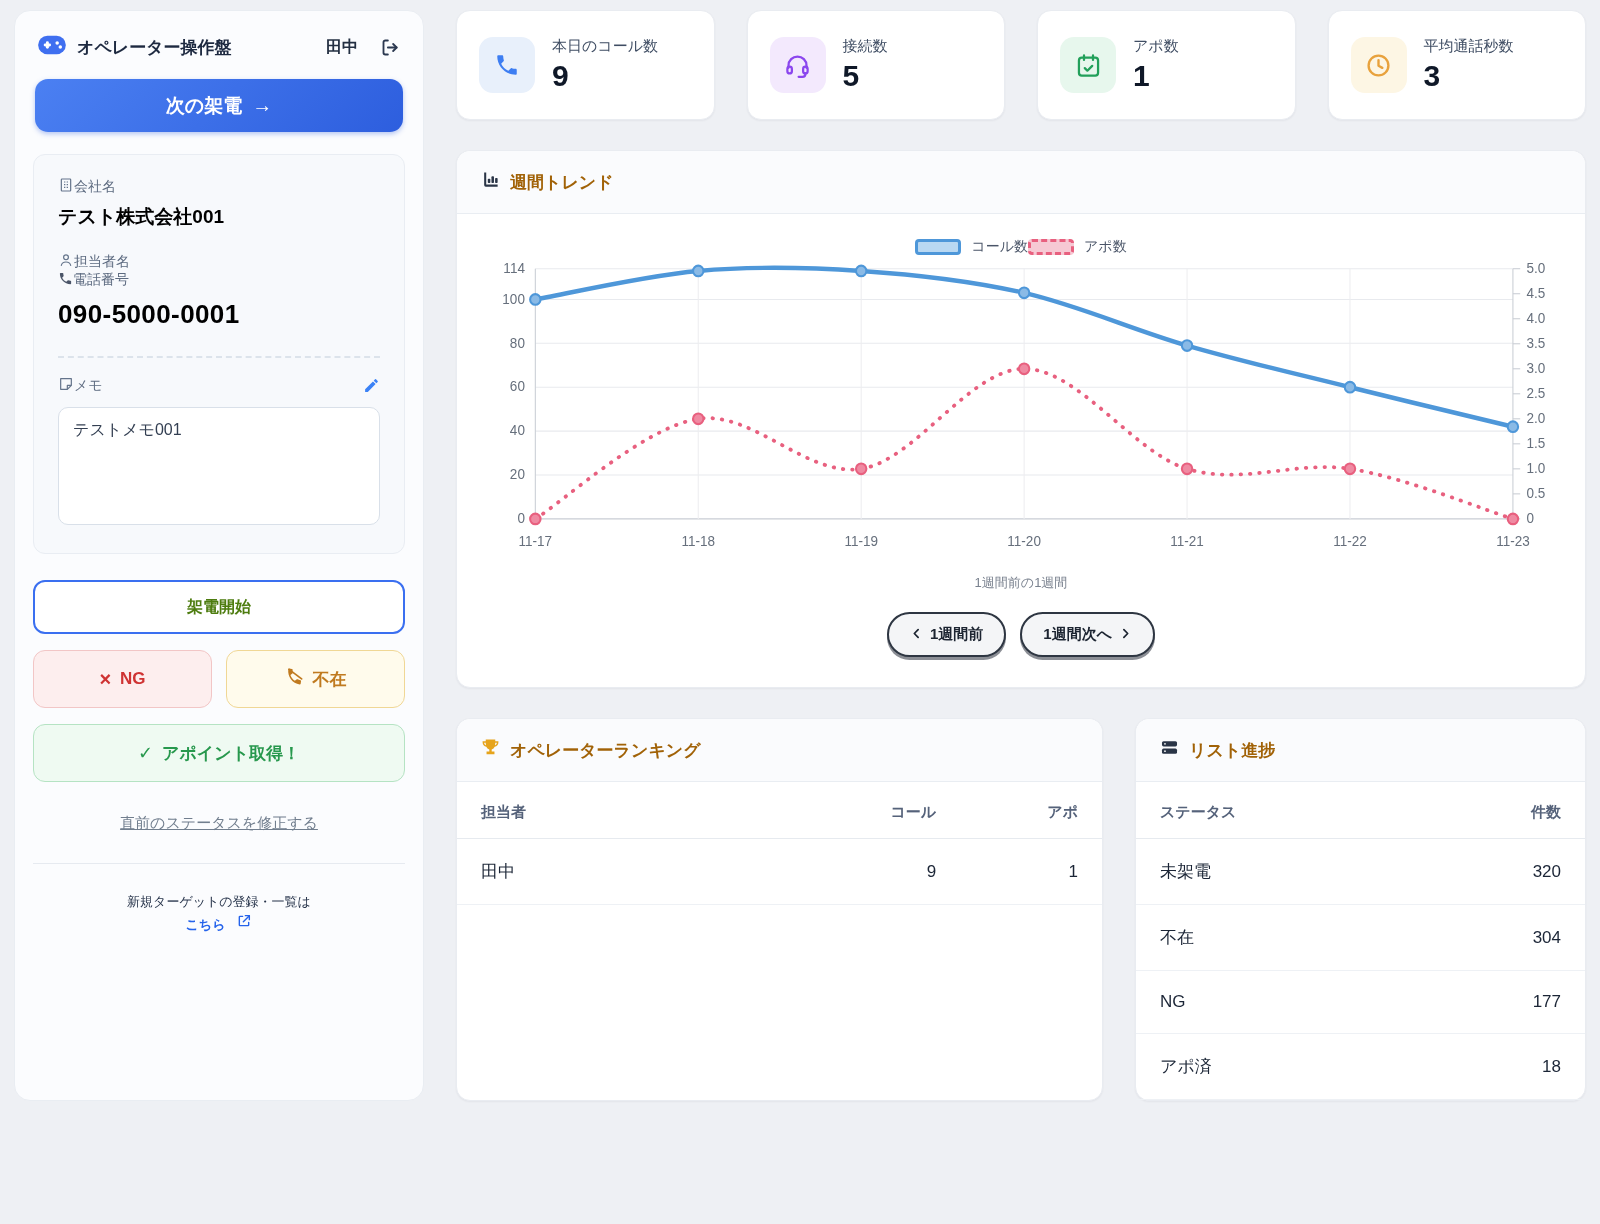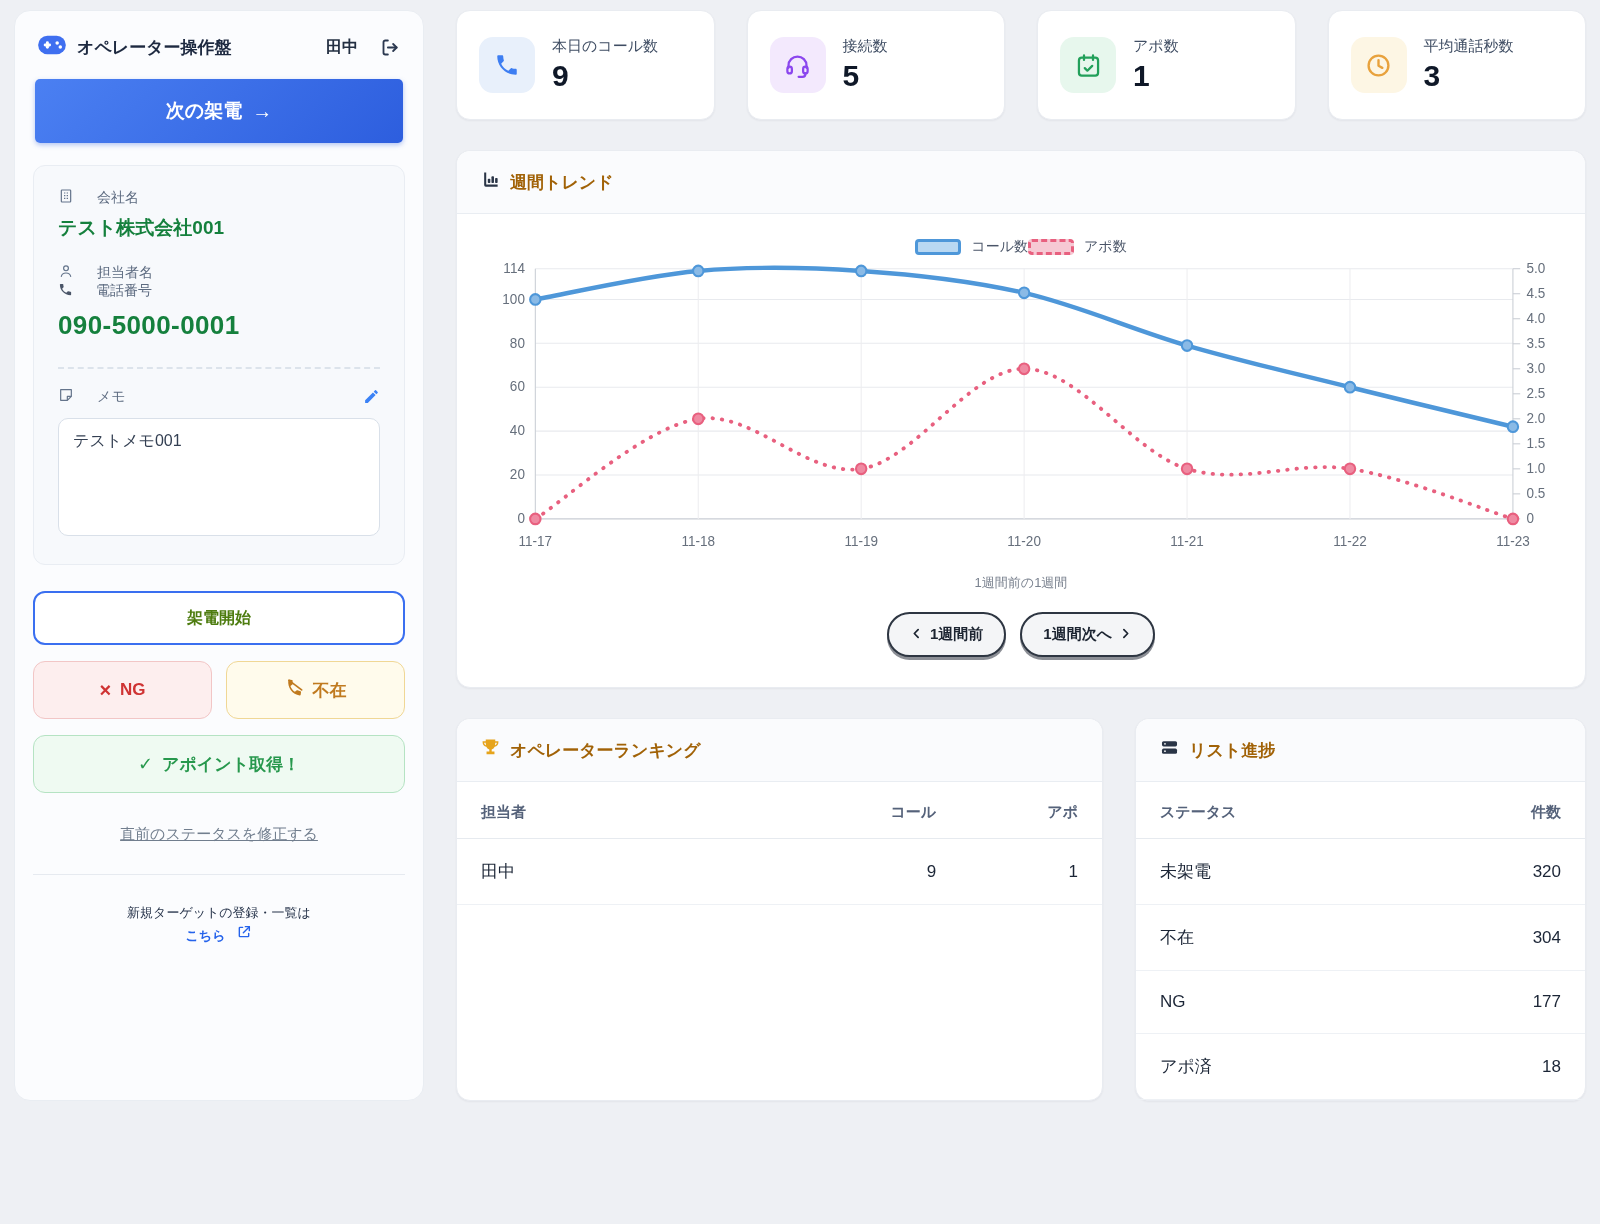--- a/index.html
+++ b/index.html
@@ -33,36 +33,36 @@
     width:410px; flex:0 0 410px;
     background:#fbfcfe; border:1px solid #e9edf2; border-radius:16px;
     padding:22px 18px 26px;
   }
   .side-head { display:flex; align-items:center; gap:10px; padding:0 4px; }
   .side-title { font-size:17px; font-weight:700; color:#1d2940; flex:1; }
   .operator-name { font-size:16px; font-weight:700; color:#232f42; margin-right:12px; }
   .icon-btn { background:none; border:none; cursor:pointer; display:flex; align-items:center; color:#2b3850; }
 
   .next-btn {
-    margin:18px 2px 22px; height:64px; width:calc(100% - 4px);
-    border:none; border-radius:5px; cursor:pointer;
+    margin:18px 2px 22px; height:53px; width:calc(100% - 4px);
+    border:none; border-radius:13px; cursor:pointer;
     background:linear-gradient(135deg,#4b80f2 0%,#2d5ede 100%);
     color:#fff; font-size:19px; font-weight:700;
     display:flex; align-items:center; justify-content:center; gap:10px;
     box-shadow:0 2px 5px rgba(45,94,222,.35);
     font-family:inherit;
   }
   .next-arrow { font-size:20px; font-weight:700; }
 
   .info-card {
     background:#f7f9fc; border:1px solid #e9edf3; border-radius:12px;
     padding:22px 24px 24px;
   }
-  .field-label { display:flex; gap:23px; align-items:center; color:#5d6b80; font-size:14px;text-align:right; }
-  .field-value { font-weight:700; color:#15803d; font-size:19px; margin:8px 0 22px; }
+  .field-label { display:flex; gap:0; align-items:center; color:#5d6b80; font-size:14px;text-align:right; }
+  .field-value { font-weight:700; color:#000000; font-size:19px; margin:8px 0 22px; }
   .phone-value { font-size:26px; font-weight:700; letter-spacing:.4px; margin:10px 0 26px; }
   .dashed-divider { border-top:2px dashed #dce3eb; margin:6px 0 18px; }
   .memo-row { display:flex; justify-content:space-between; align-items:center; }
   textarea.memo {
     margin-top:12px; width:100%; height:118px;
     border:1px solid #d9e0e9; border-radius:10px; background:#fff;
     padding:12px 14px; font-size:16px; color:#333f52; resize:none;
     font-family:inherit;
   }
 

